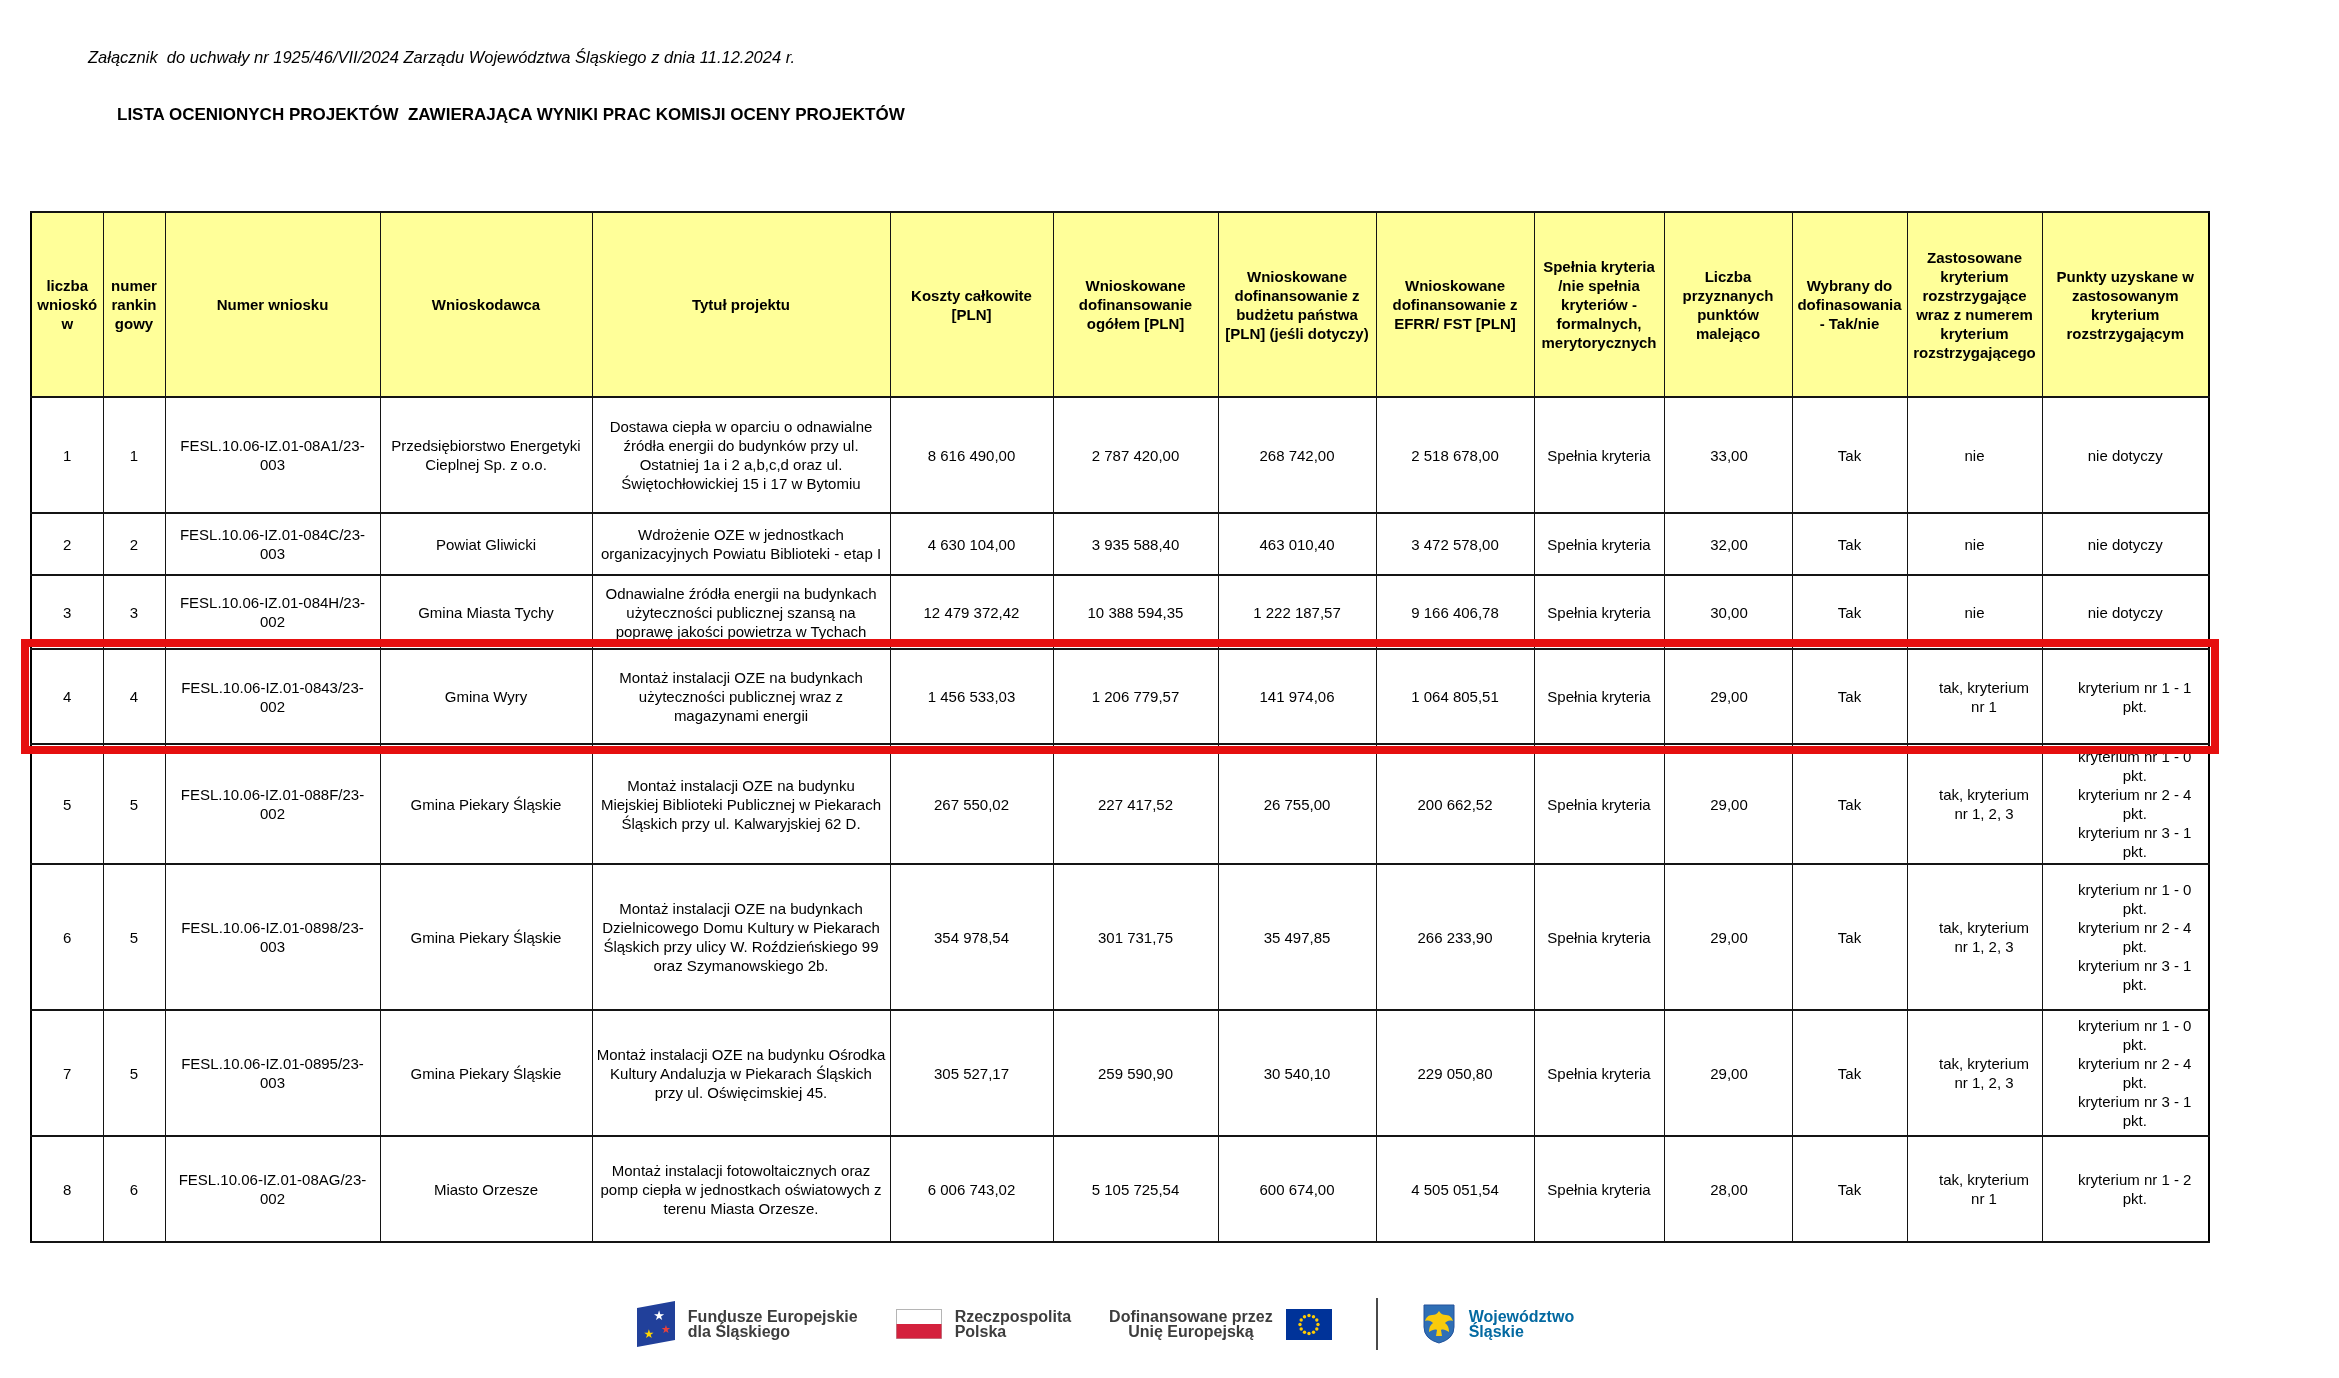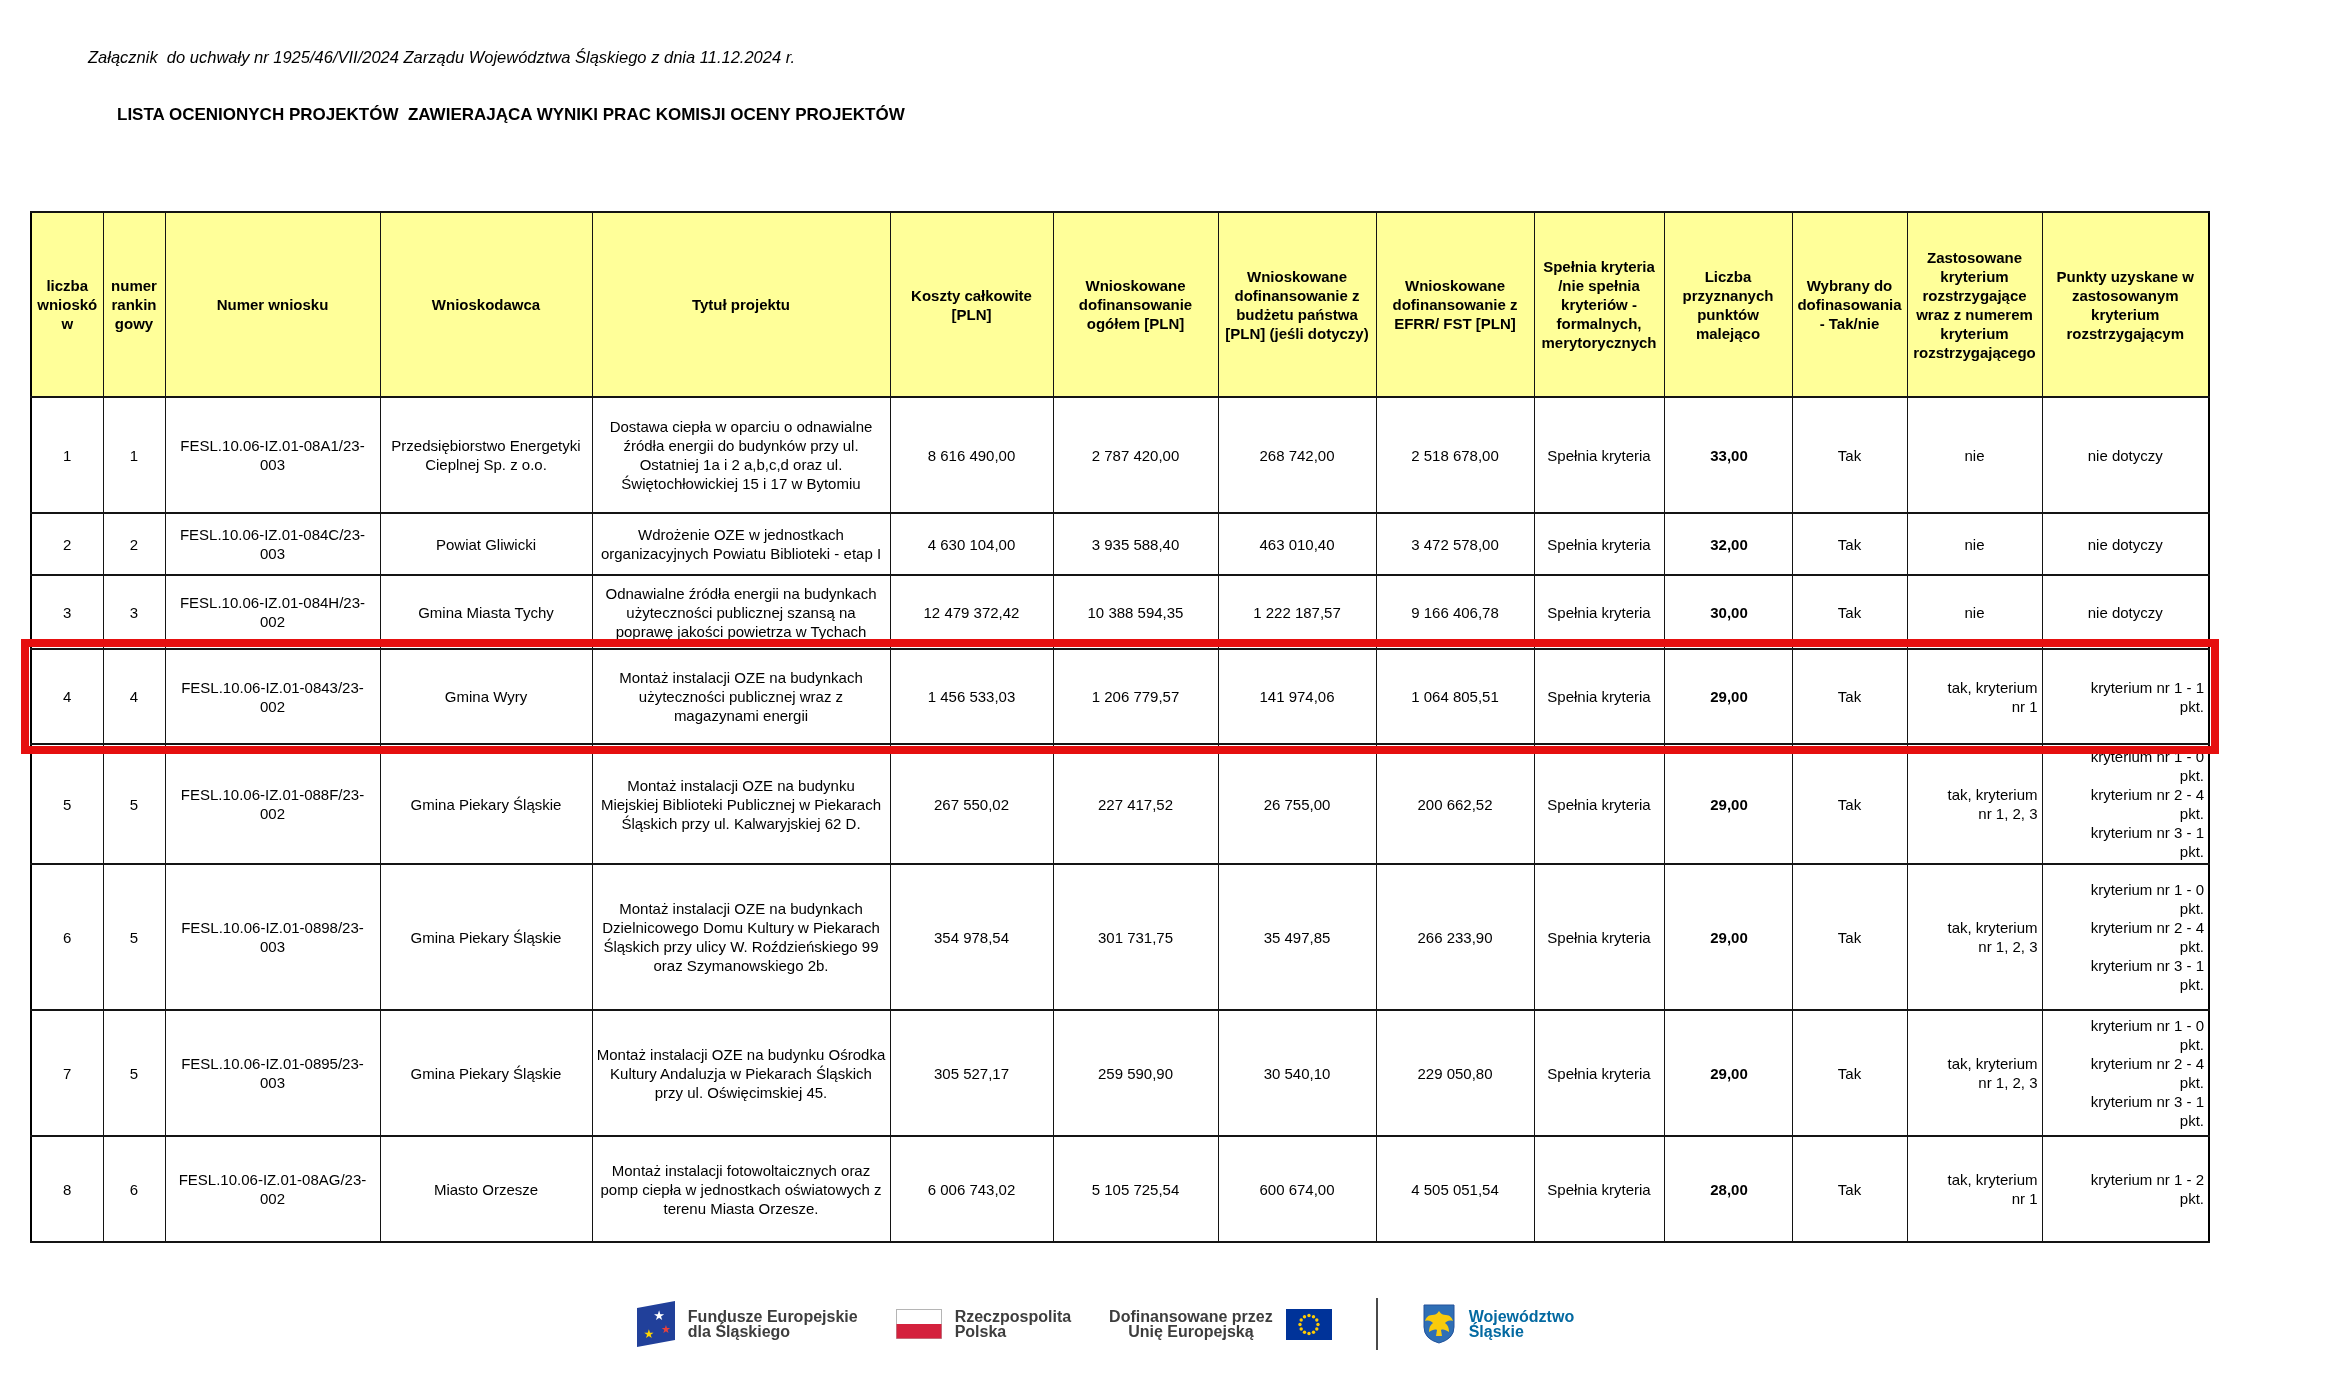--- a/index.html
+++ b/index.html
@@ -30,22 +30,22 @@
   .projects thead tr { height:185px; }
   .projects th { background:#FFFF99; font-weight:bold; }
   .projects tbody tr:nth-child(1) { height:116px; }
   .projects tbody tr:nth-child(2) { height:62px; }
   .projects tbody tr:nth-child(3) { height:74px; }
   .projects tbody tr:nth-child(4) { height:95px; }
   .projects tbody tr:nth-child(5) { height:120px; }
   .projects tbody tr:nth-child(6) { height:146px; }
   .projects tbody tr:nth-child(7) { height:126px; }
   .projects tbody tr:nth-child(8) { height:106px; }
-  .projects td:nth-child(11) { font-weight:bold;padding-left:6px; }
-  .projects td.left { text-align:right;padding-left:23px; }
+  .projects td:nth-child(11) { font-weight:normal;padding-left:6px; }
+  .projects td.left { text-align:center;padding-left:23px; }
   .projects td.pre  { white-space:pre-line;margin-left:31px; }
   tr.hl { outline:8px solid #E60F0F; outline-offset:2px; position:relative; z-index:5; }
 
   
   .footer {
     position:absolute; top:1298px; left:0; width:2339px;
     display:flex; justify-content:center; align-items:center; gap:38px;
     transform:translateX(-64px);
   }
   .logo-item { display:flex; align-items:center; gap:13px; }

